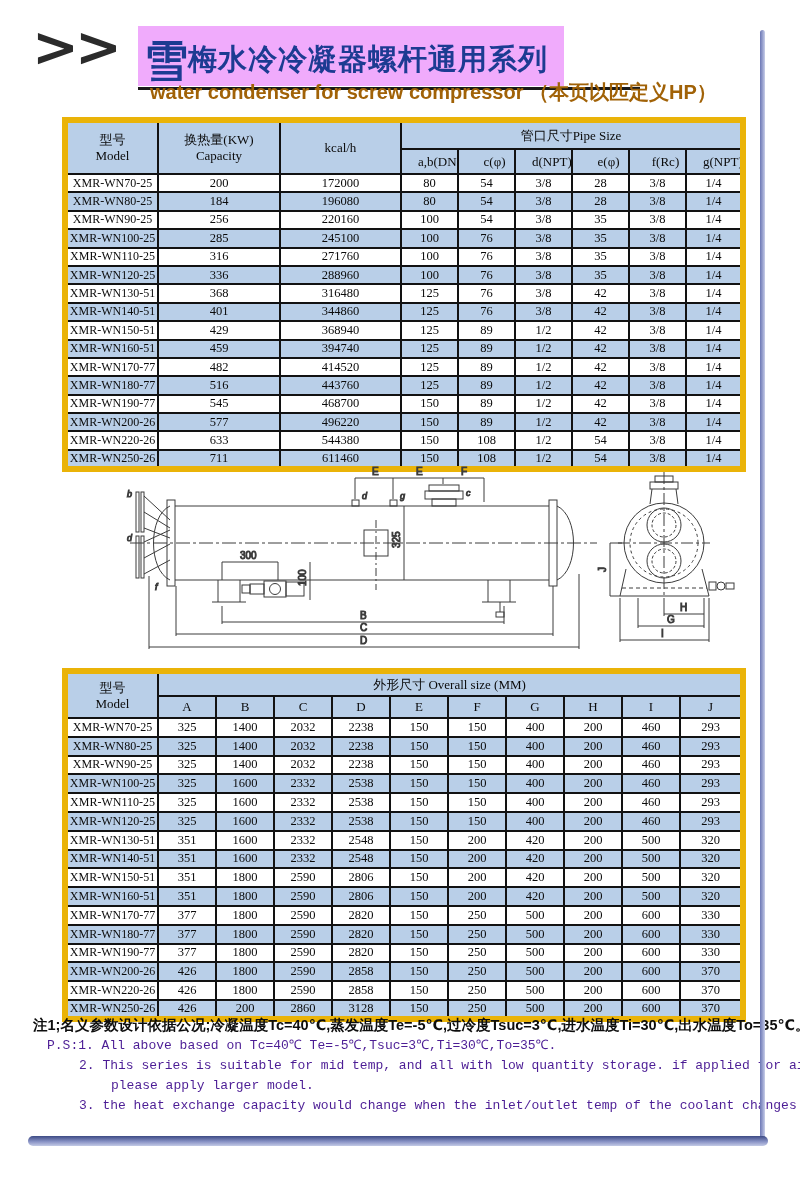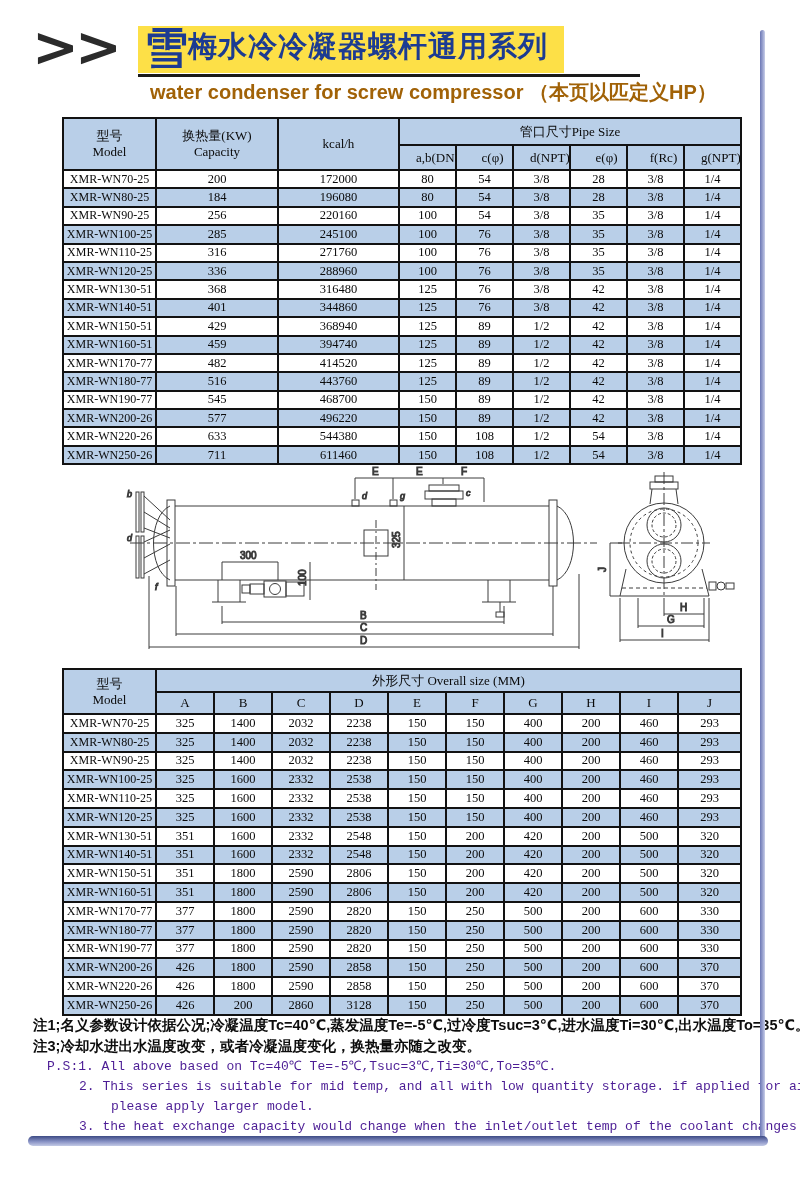--- a/index.html
+++ b/index.html
@@ -11,29 +11,29 @@
   
   .right-border{position:absolute;left:760px;top:30px;width:5px;height:1110px;
     background:linear-gradient(to right,#6d78b5,#9aa3cf 55%,#c9cfe9);border-radius:3px;}
   .bottom-border{position:absolute;left:28px;top:1136px;width:740px;height:10px;
     background:linear-gradient(to bottom,#3d4b85,#8791c4 55%,#c3cae6);border-radius:6px;}
 
   
   .chevrons{position:absolute;left:32px;top:14px;font-size:56px;font-weight:900;
     color:#2b2b2b;letter-spacing:-4px;font-family:"DejaVu Sans",sans-serif;}
   .title-wrap{position:absolute;left:138px;top:26px;}
-  .title-bg{display:inline-block;background:#fde047;padding:0 16px 3px 6px;white-space:nowrap;}
+  .title-bg{display:inline-block;background:#f0abfc;padding:13px 16px 3px 6px;white-space:nowrap;}
   .brand-char{color:#1c3b92;font-size:44px;font-weight:700;vertical-align:-7px;line-height:1;}
   .title-cn{color:#1c3b92;font-size:29px;font-weight:700;letter-spacing:1px;}
   .title-underline{height:0;border-bottom:3px solid #1a1a1a;width:502px;margin-top:1px;}
   .subtitle{position:absolute;left:150px;top:79px;font-size:20px;font-weight:700;color:#a16207;white-space:nowrap;}
 
   
   table{border-collapse:collapse;table-layout:fixed;position:absolute;left:62px;
-    border:1px solid #eab308;background:#fff;}
+    border:6px solid #eab308;background:#fff;}
   #table1{top:117px;width:678px;}
   #table2{top:668px;width:678px;}
   th,td{border:2px solid #121212;text-align:center;vertical-align:middle;
     font-size:12.5px;font-weight:400;padding:0;color:#0a0a0a;
     font-family:"Liberation Serif","DejaVu Serif","Liberation Sans",serif;
     overflow:hidden;white-space:nowrap;}
   thead th{background:#b9cfe8;font-size:13px;}
   .th2 span{display:block;line-height:1.2;}
   #table1 thead tr:nth-child(1) th{height:25px;}
   #table1 thead tr:nth-child(2) th{height:23px;padding-left:16px;}
@@ -645,21 +645,20 @@
           <td>500</td>
           <td>200</td>
           <td>600</td>
           <td>370</td>
         </tr>
       </tbody>
   </table>
 
   <div class="notes">
     <div class="note-cn">注1;名义参数设计依据公况;冷凝温度Tc=40℃,蒸发温度Te=-5℃,过冷度Tsuc=3℃,进水温度Ti=30℃,出水温度To=35℃。</div>
-    <div class="note-cn">注3;冷却水进出水温度改变，或者冷凝温度变化，换热量亦随之改变。</div>
     <div class="note-en ps-first">P.S:1. All above based on Tc=40℃ Te=-5℃,Tsuc=3℃,Ti=30℃,To=35℃.</div>
     <div class="note-en ps-num">2. This series is suitable for mid temp, and all with low quantity storage. if applied for air conditioning,</div>
     <div class="note-en ps-cont">please apply larger model.</div>
     <div class="note-en ps-num">3. the heat exchange capacity would change when the inlet/outlet temp of the coolant changes or when the</div>
   </div>
 
   <div class="right-border"></div>
   <div class="bottom-border"></div>
 </div>
 

